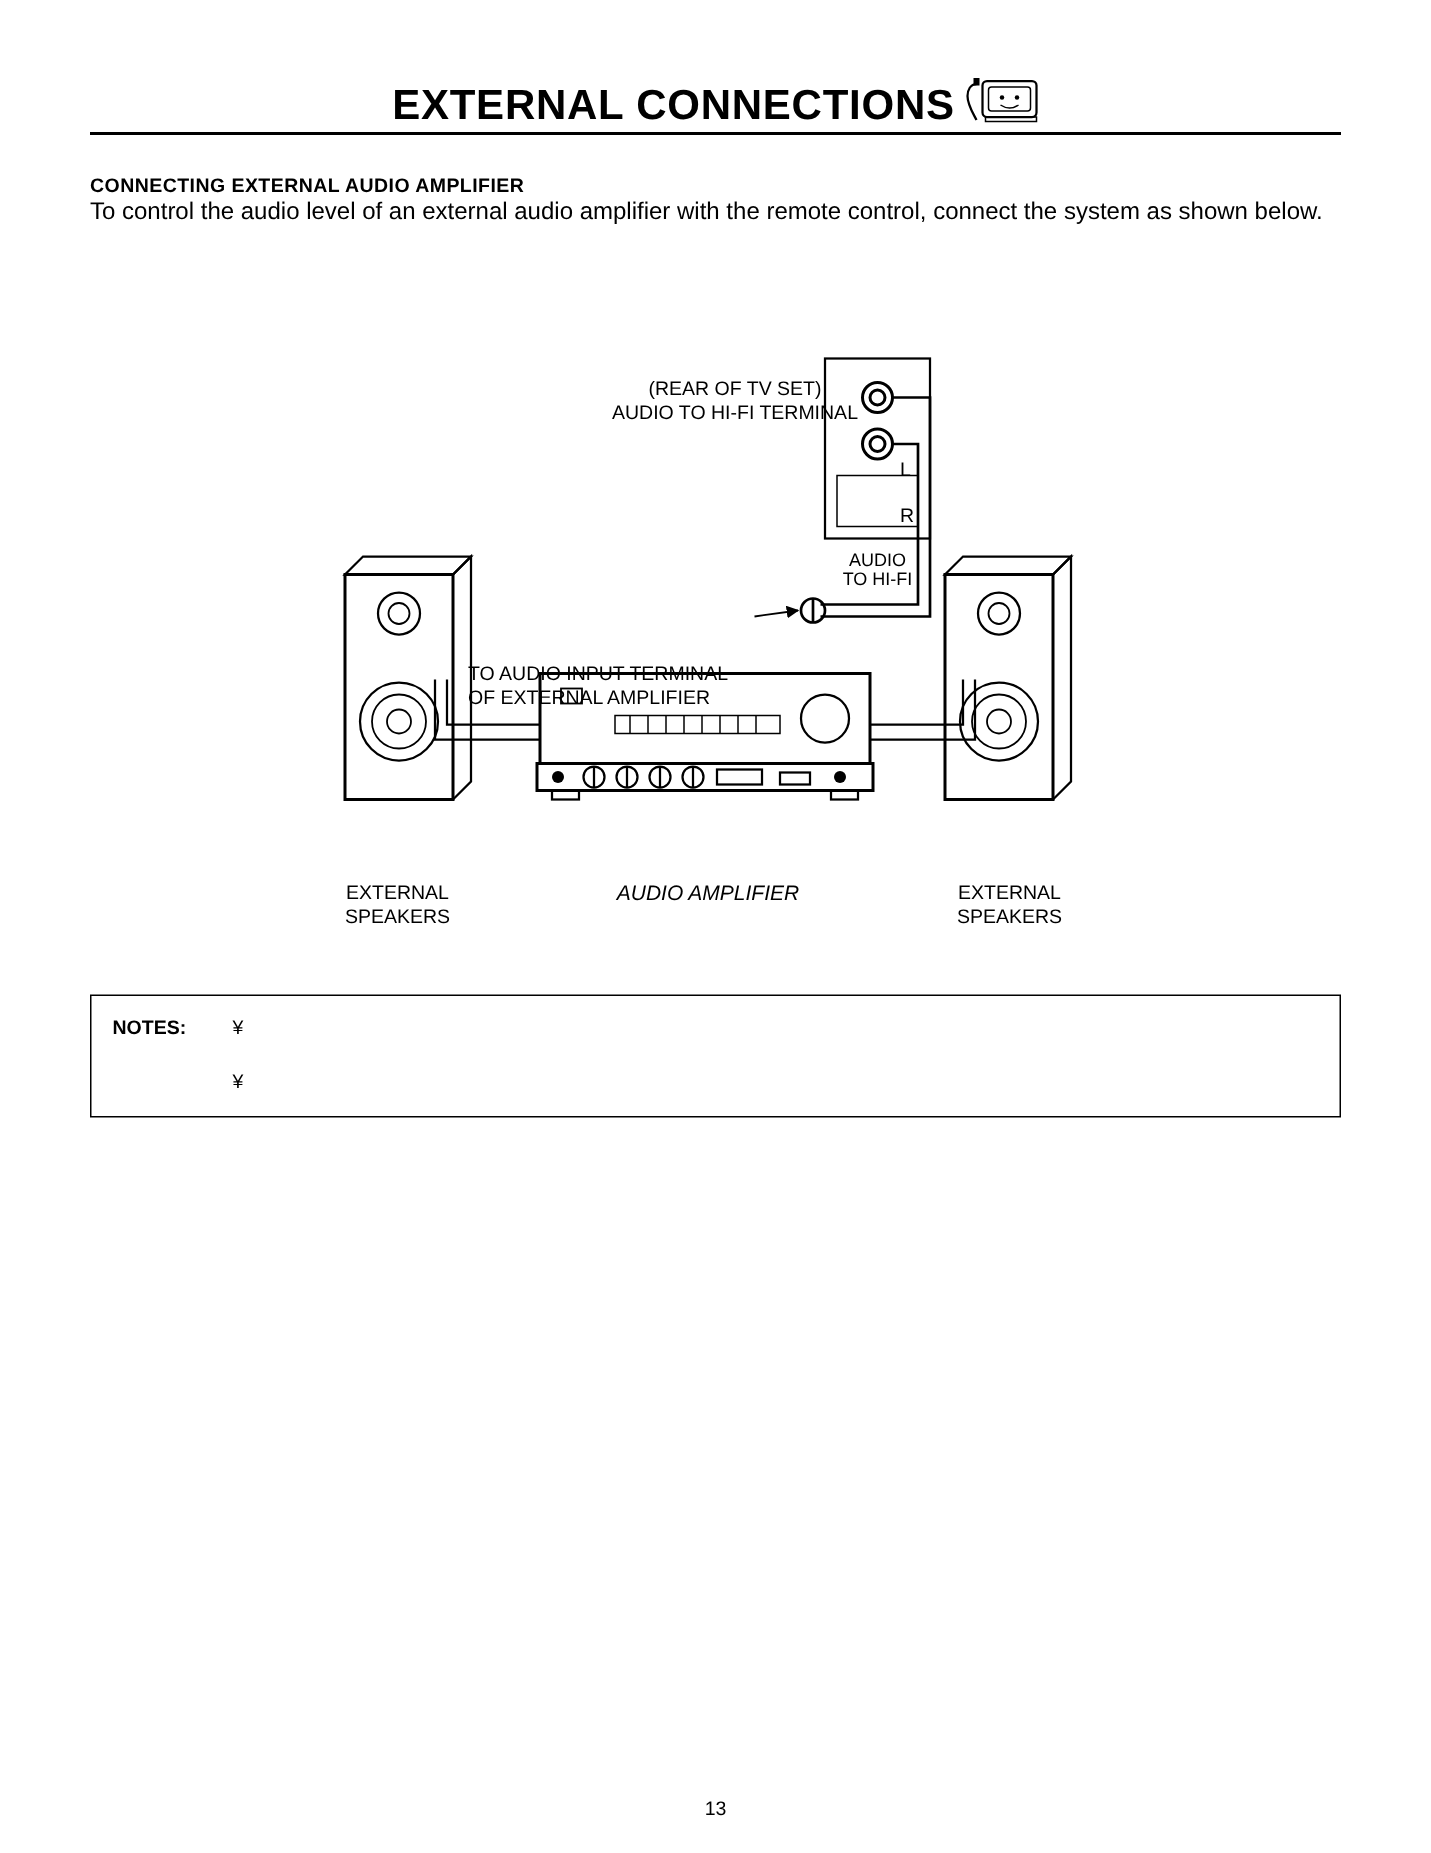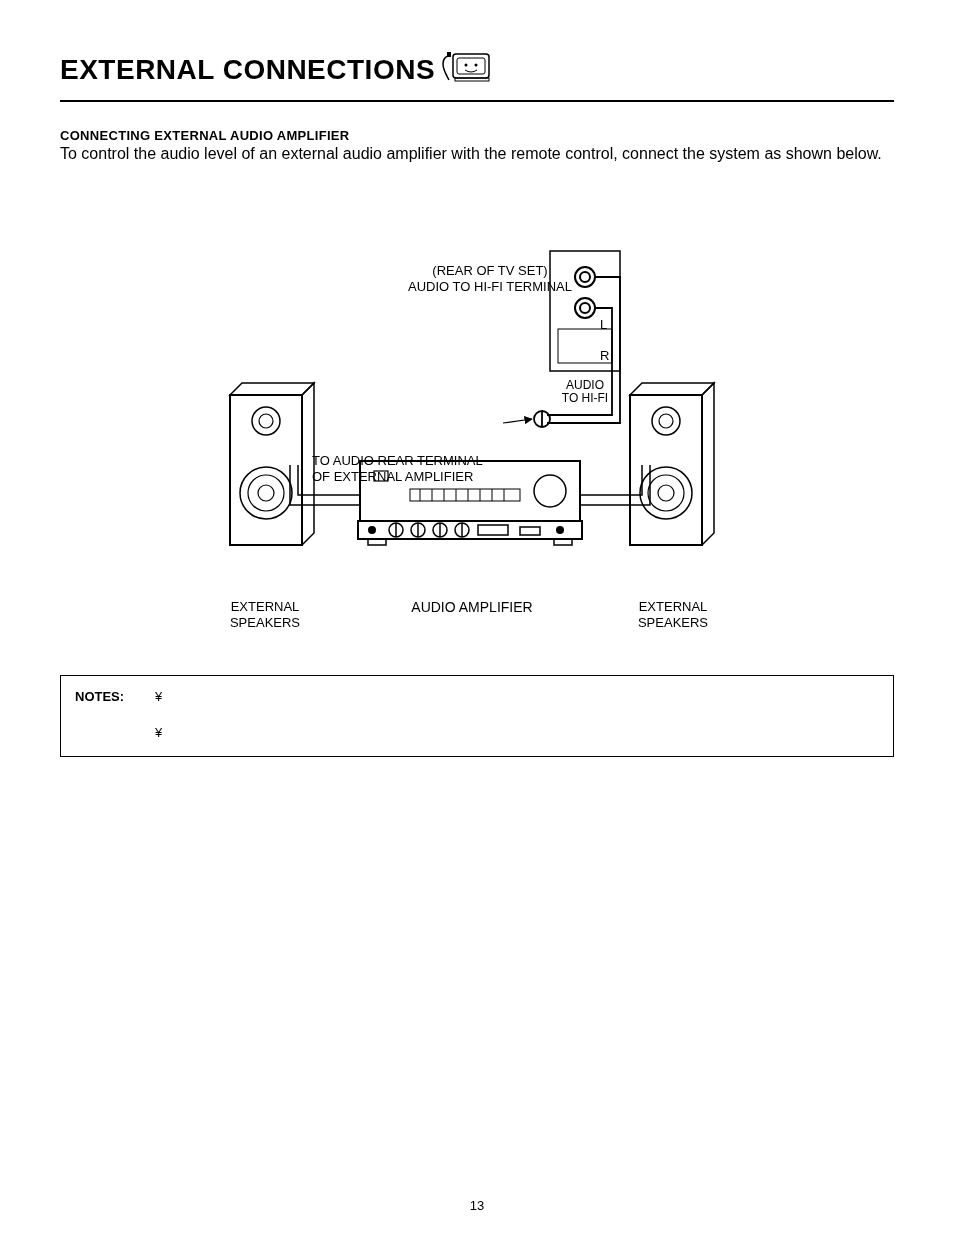--- a/index.html
+++ b/index.html
@@ -12,24 +12,24 @@
   }
   .page {
     position: relative;
     width: 954px;
     height: 1235px;
     padding: 50px 60px 0 60px;
     box-sizing: border-box;
   }
   .header-row {
     display: flex;
-    justify-content: flex-start;
+    justify-content: center;
     align-items: flex-end;
     border-bottom: 2px solid #000;
-    padding-bottom: 14px;
+    padding-bottom: 2px;
   }
   .header-row h1 {
     margin: 0;
     font-size: 28px;
     font-weight: bold;
     letter-spacing: 0.5px;
   }
   .corner-icon svg { display:block; }
 
   .subheading {
@@ -216,25 +216,25 @@
 
     <div class="label" style="left:540px; top:64px;">L</div>
     <div class="label" style="left:540px; top:95px;">R</div>
 
     <div class="label small" style="left:498px; top:126px; width:54px; line-height:1.1;">
       <div>AUDIO</div>
       <div>TO HI-FI</div>
     </div>
 
     <div class="label" style="left:252px; top:200px; width:200px; text-align:left;">
-      <div>TO AUDIO REAR TERMINAL</div>
+      <div>TO AUDIO INPUT TERMINAL</div>
       <div>OF EXTERNAL AMPLIFIER</div>
     </div>
 
-    <div class="label" style="left:332px; top:346px; width:160px; font-size:14px;">AUDIO AMPLIFIER</div>
+    <div class="label" style="left:332px; top:346px; width:160px; font-size:14px;font-style:italic;">AUDIO AMPLIFIER</div>
 
     <div class="label" style="left:150px; top:346px; width:110px; white-space:pre-line;">EXTERNAL
 SPEAKERS</div>
 
     <div class="label" style="left:558px; top:346px; width:110px; white-space:pre-line;">EXTERNAL
 SPEAKERS</div>
   </div>
 
   <div class="notes-box">
     <div class="row">

